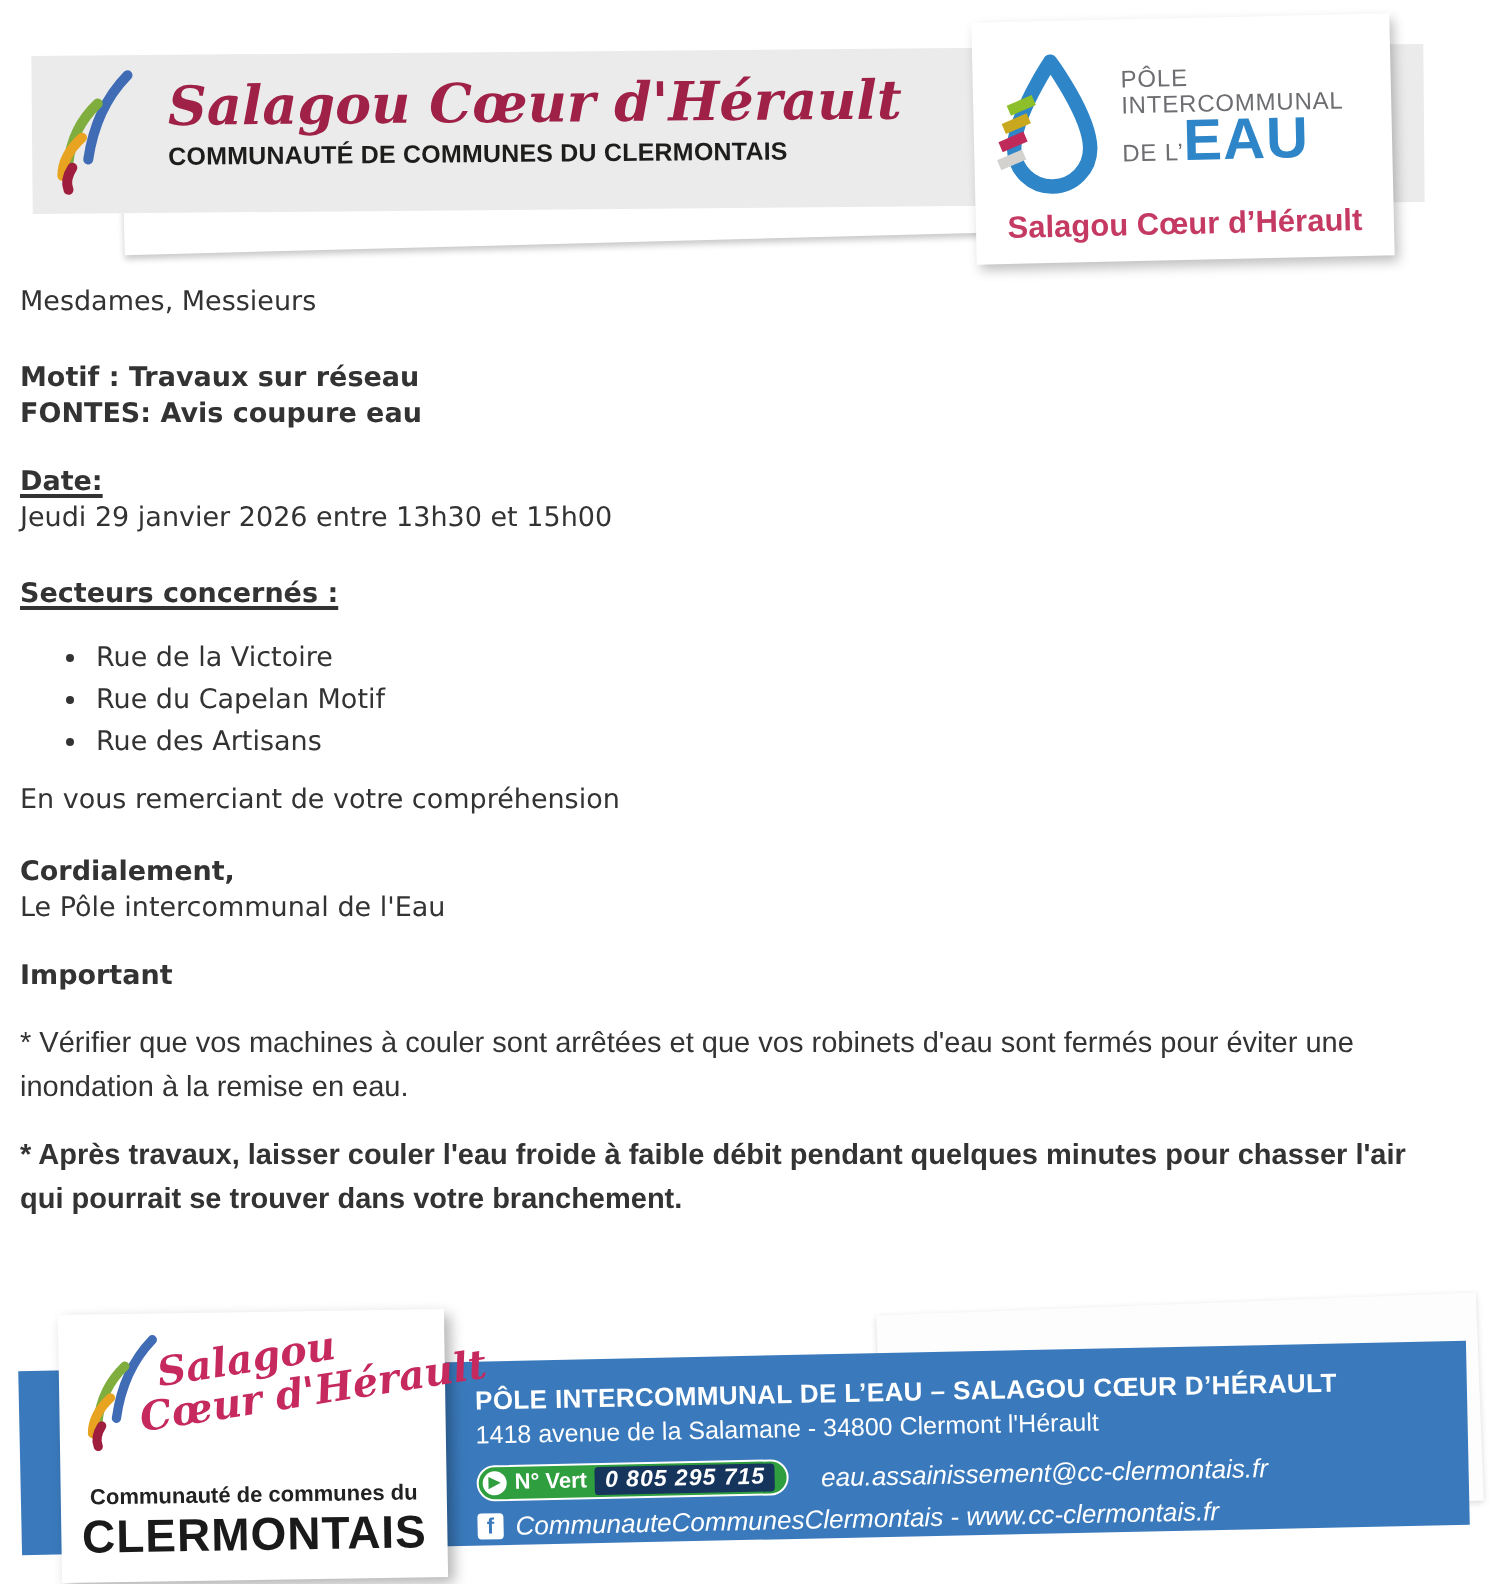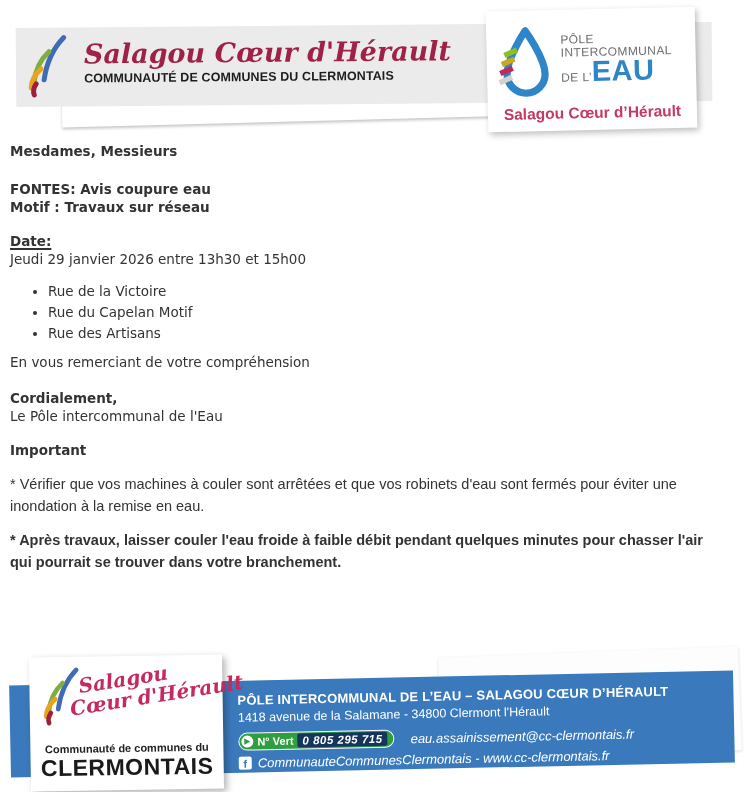--- a/index.html
+++ b/index.html
@@ -25,21 +25,21 @@
   .eau-big{font-size:29px;font-weight:bold;color:#2e86c8;letter-spacing:0.5px;line-height:24px;}
   .eau-line3{display:flex;align-items:baseline;}
   .hdr-card-sub{position:absolute;left:0;right:0;bottom:8px;text-align:center;
         font-family:"Liberation Sans",sans-serif;font-size:15.5px;font-weight:bold;color:#c53a63;}
 
   
   .doc{position:absolute;left:10px;top:142px;width:706px;font-size:13.5px;line-height:18px;}
   .doc p{margin:0;}
   .b{font-weight:bold;}
   .u{text-decoration:underline;text-decoration-thickness:2px;text-underline-offset:2px;}
-  .mt-salut{margin-bottom:20px !important;font-weight:bold;}
+  .mt-salut{margin-bottom:20px !important;}
   .mt-date{margin-top:16px !important;}
   .mt-sect{margin-top:20px !important;}
   .doc ul{margin:13px 0 0 0;padding-left:38px;}
   .doc li{line-height:21px;}
   .mt-thanks{margin-top:9px !important;}
   .mt-close{margin-top:18px !important;font-weight:bold;}
   .mt-imp{margin-top:16px !important;}
   .note{font-family:"Liberation Sans",sans-serif;font-size:14.5px;line-height:22px;width:700px;}
   .mt-note1{margin-top:14px !important;}
   .mt-note2{margin-top:12px !important;font-weight:bold;}
@@ -119,24 +119,25 @@
             <span class="eau-big">EAU</span>
           </div>
         </div>
       </div>
       <div class="hdr-card-sub">Salagou Cœur d’Hérault</div>
     </div>
   </div>
 
   <div class="doc">
     <p class="mt-salut">Mesdames, Messieurs</p>
+    <p class="b">Motif : Travaux sur réseau</p>
     <p class="b">FONTES: Avis coupure eau</p>
-    <p class="b">Motif : Travaux sur réseau</p>
     <p class="b u mt-date">Date:</p>
     <p>Jeudi 29 janvier 2026 entre 13h30 et 15h00</p>
+    <p class="b u mt-sect">Secteurs concernés :</p>
     <ul>
       <li>Rue de la Victoire</li>
       <li>Rue du Capelan Motif</li>
       <li>Rue des Artisans</li>
     </ul>
     <p class="mt-thanks">En vous remerciant de votre compréhension</p>
     <p class="mt-close">Cordialement,</p>
     <p>Le Pôle intercommunal de l'Eau</p>
     <p class="b mt-imp">Important</p>
     <p class="note mt-note1">* Vérifier que vos machines à couler sont arrêtées et que vos robinets d'eau sont fermés pour éviter une inondation à la remise en eau.</p>

